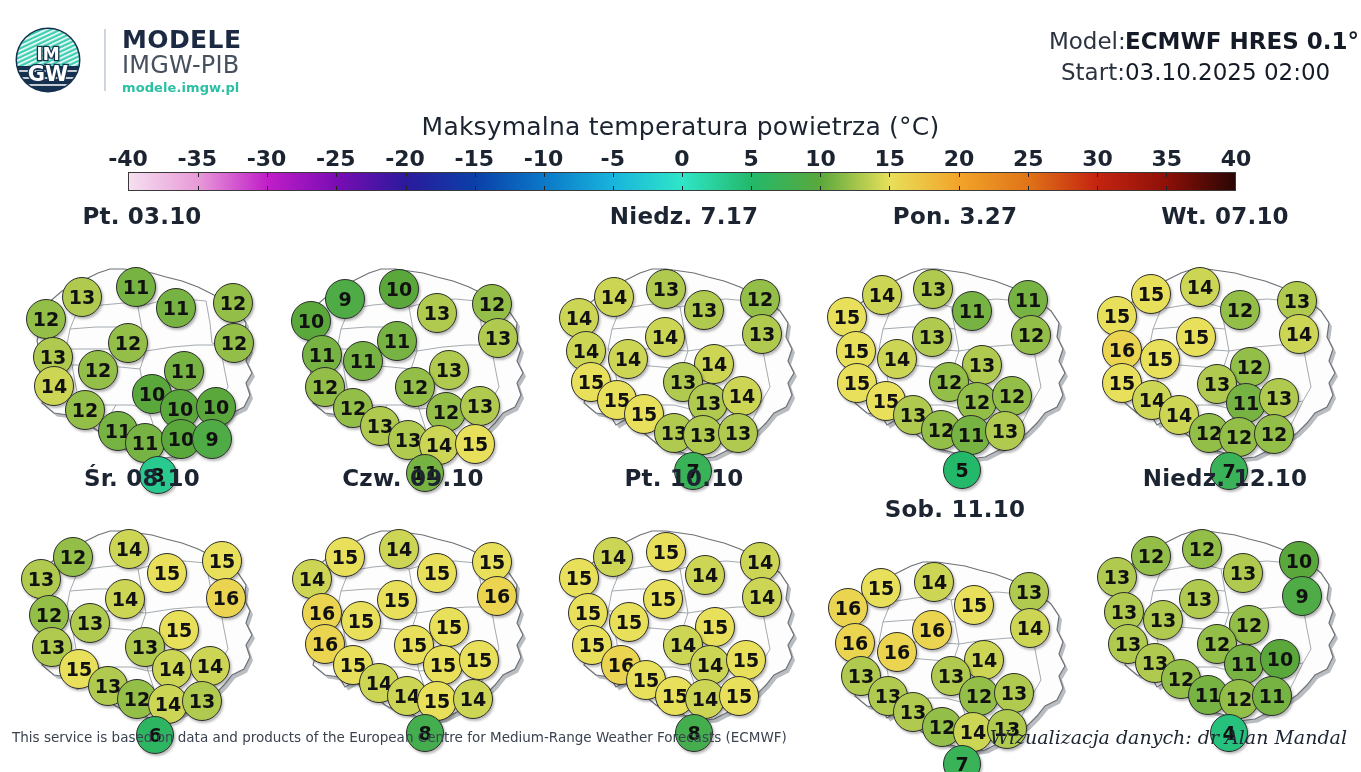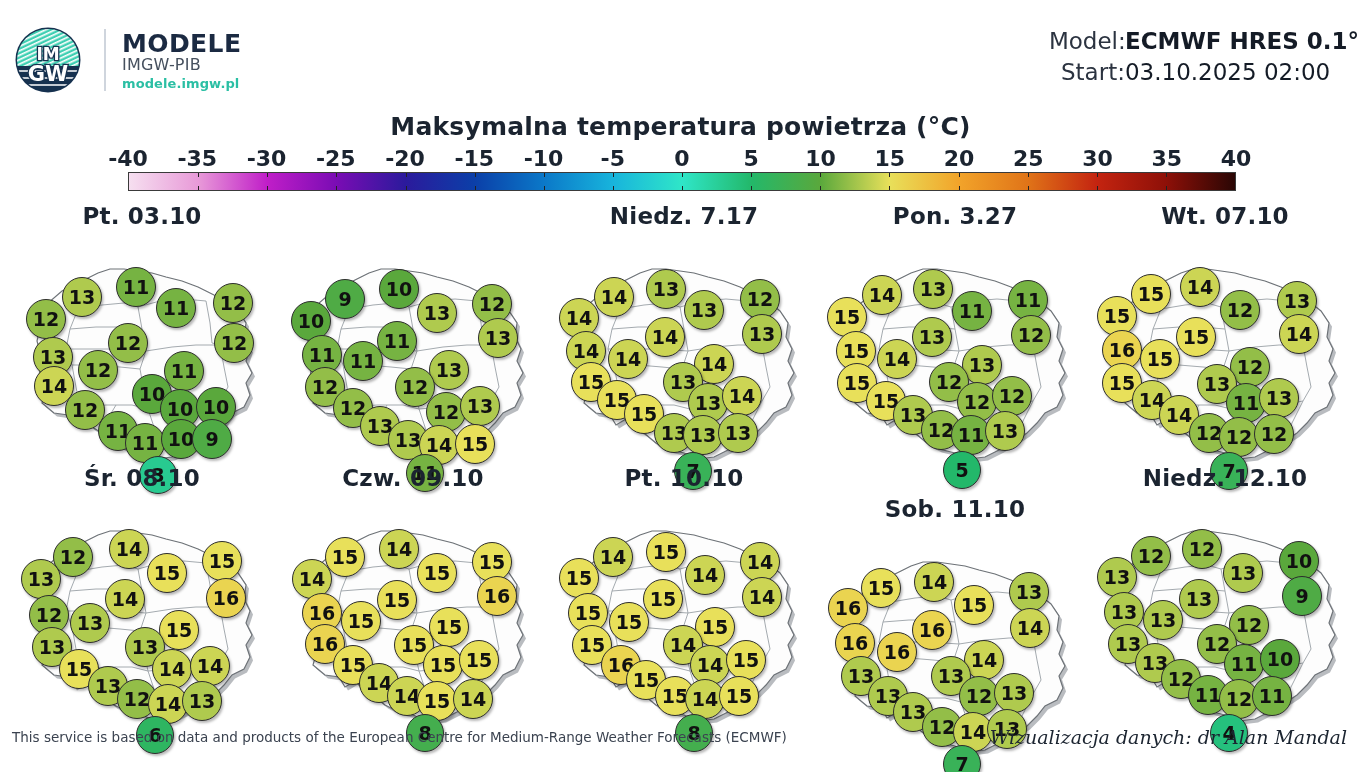--- a/index.html
+++ b/index.html
@@ -8,32 +8,32 @@
     font-family:"DejaVu Sans","Liberation Sans",sans-serif;
     color:#1b2430;position:relative;
   }
   
   #header{position:absolute;left:0;top:0;width:1361px;height:108px;}
   #logo-wrap{position:absolute;left:14px;top:26px;display:flex;align-items:center;}
   #logo-mark{width:68px;height:68px;position:relative;}
   #logo-divider{width:2px;height:62px;background:#cfd5dd;margin:0 16px 0 22px;}
   #logo-text{line-height:1;}
   #logo-text .l1{font-size:25px;font-weight:bold;color:#1b2a42;letter-spacing:.4px;}
-  #logo-text .l2{font-size:16px;font-weight:400;color:#46505e;letter-spacing:.2px;margin-top:1px;}
+  #logo-text .l2{font-size:24px;font-weight:400;color:#46505e;letter-spacing:.2px;margin-top:1px;}
   #logo-text .l3{font-size:13px;font-weight:bold;color:#2bbfa4;margin-top:4px;letter-spacing:.1px;}
 
   #meta{position:absolute;right:2px;top:28px;text-align:right;}
   #meta .row{display:flex;align-items:baseline;height:31px;}
   #meta .k{font-size:23px;color:#2b3340;width:76px;font-weight:400;}
   #meta .v{font-size:23px;color:#141b26;font-weight:bold;}
   #meta .v.normal{font-weight:400;}
 
   
   #chart-title{position:absolute;left:0;top:112px;width:1361px;text-align:center;
-    font-size:25px;font-weight:bold;color:#1b2430;letter-spacing:.2px;}
+    font-size:25px;font-weight:normal;color:#1b2430;letter-spacing:.2px;}
   #cbar-wrap{position:absolute;left:128px;top:146px;width:1108px;}
   #cbar-ticks{position:relative;height:26px;}
   #cbar-ticks span{position:absolute;transform:translateX(-50%);
     font-size:22px;font-weight:bold;color:#1b2430;top:0;}
   #cbar{position:relative;height:19px;border:1px solid #3a3a3a;box-sizing:border-box;}
   #cbar .tickmark{position:absolute;width:1px;height:4px;background:#222;}
   #cbar .tickmark.top{top:0;}
   #cbar .tickmark.bot{bottom:0;}
 
   

